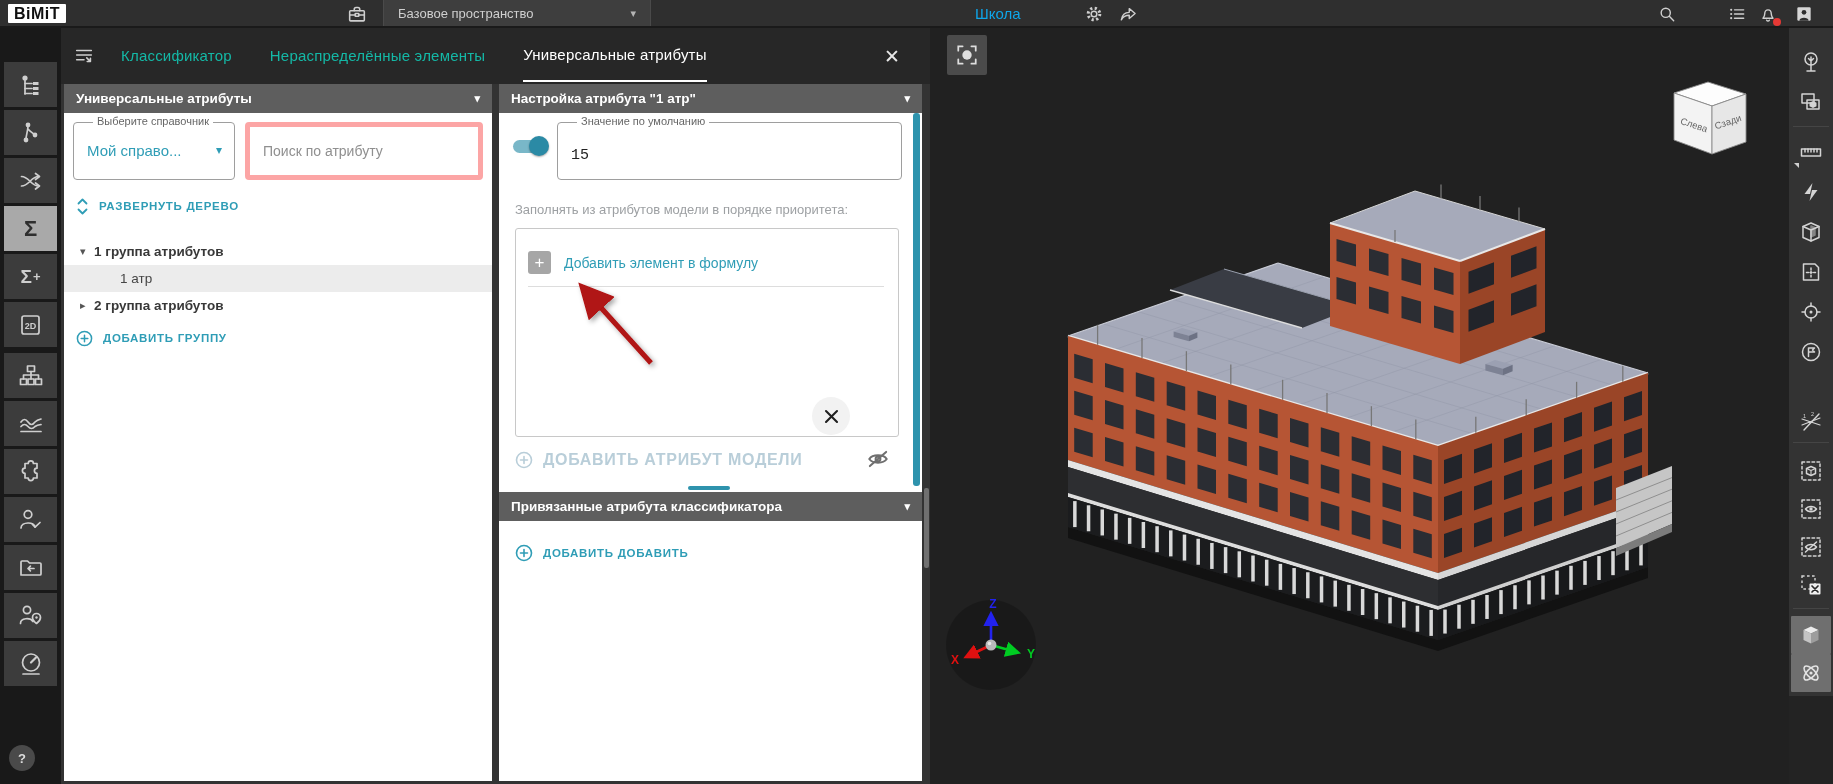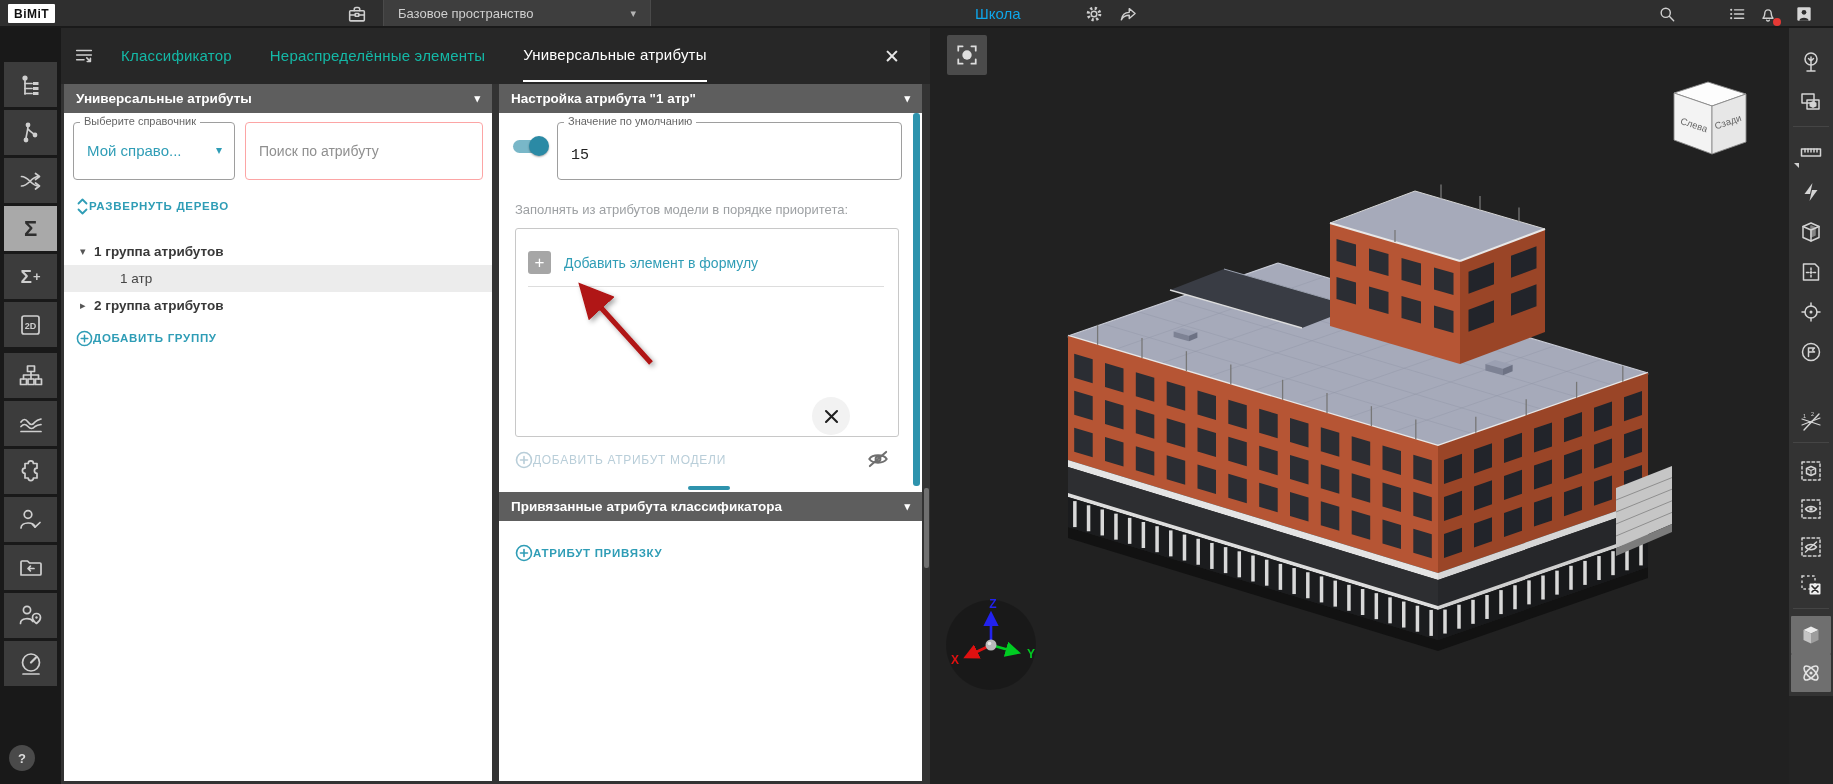--- a/index.html
+++ b/index.html
@@ -5,21 +5,21 @@
   *{box-sizing:border-box;margin:0;padding:0}
   html,body{width:1833px;height:784px;overflow:hidden;background:#232323;
     font-family:"Liberation Sans",sans-serif;-webkit-font-smoothing:antialiased}
   #app{position:relative;width:1833px;height:784px;background:#232323}
   .abs{position:absolute}
 
   
   .topbar{position:absolute;left:0;top:0;width:1833px;height:28px;background:#2f2f2f;
     border-bottom:2px solid #1a1a1a;display:flex;align-items:center}
   .logo{position:absolute;left:8px;top:4px;height:19px;padding:0 6px;background:#fff;color:#101010;
-    font-weight:bold;font-size:12px;letter-spacing:.5px;display:flex;align-items:center;border-radius:1px}
+    font-weight:bold;font-size:16px;letter-spacing:.5px;display:flex;align-items:center;border-radius:1px}
   .tb-ico{position:absolute;top:3px;width:22px;height:22px;display:flex;align-items:center;justify-content:center}
   .workspace{position:absolute;left:383px;top:0;width:268px;height:26px;background:#3e3e3e;
     border-left:1px solid #4a4a4a;border-right:1px solid #4a4a4a;display:flex;align-items:center;
     padding:0 14px;color:#cfcfcf;font-size:13px;justify-content:space-between;cursor:pointer}
   .proj-title{position:absolute;left:975px;top:5px;color:#0ea5e9;font-size:15px}
   .caret{color:#b5b5b5;font-size:11px;line-height:1}
   .reddot{position:absolute;right:-2px;bottom:-1px;width:8px;height:8px;background:#e53935;border-radius:50%}
 
   
   .sidebar{position:absolute;left:0;top:28px;width:61px;height:756px;background:#191919}
@@ -43,30 +43,30 @@
     display:flex;align-items:center;justify-content:center;cursor:pointer}
 
   .subpanel{position:absolute;top:56px;height:697px;background:#fff}
   .subpanel.left{left:3px;width:428px}
   .subpanel.right{left:438px;width:423px}
   .sec-head{position:absolute;left:0;width:100%;height:29px;background:#5e5e5e;color:#fff;
     font-size:13.5px;font-weight:bold;display:flex;align-items:center;padding:0 12px;
     justify-content:space-between;cursor:pointer}
 
   .fieldset{position:absolute;border:1px solid #9e9e9e;border-radius:4px;background:#fff}
-  .fieldset .legend{position:absolute;top:-8px;left:6px;background:#fff;padding:0 4px;
+  .fieldset .legend{position:absolute;top:-8px;left:19px;background:#fff;padding:0 4px;
     font-size:11px;color:#666;white-space:nowrap}
   .ref-value{position:absolute;left:13px;top:19px;font-size:15px;color:#2f9db6;cursor:pointer}
   .ref-caret{position:absolute;right:12px;top:20px;color:#2f9db6;font-size:12px}
-  .search-input{position:absolute;left:181px;top:38px;width:238px;height:58px;border:1px solid #fca5a5;
+  .search-input{position:absolute;left:181px;top:38px;width:238px;height:58px;border:5px solid #fca5a5;
     border-radius:4px;font-size:14px;color:#333;padding:16px 13px;outline:none;font-family:inherit}
   .search-input::placeholder{color:#8f8f8f}
 
   .teal-link{color:#2f9db6;font-size:11.5px;font-weight:bold;letter-spacing:.7px;cursor:pointer}
-  .row-link{position:absolute;display:flex;align-items:center;}
+  .row-link{position:absolute;display:flex;align-items:center;gap:10px}
 
   .tree-row{position:absolute;left:0;width:100%;height:27px;display:flex;align-items:center;cursor:pointer}
   .tree-caret{width:14px;margin-left:16px;color:#555;font-size:11px}
   .tree-label{font-size:13.5px;color:#383838;font-weight:bold}
   .tree-row.child{background:#ececec}
   .tree-row.child .tree-label{font-weight:normal;color:#454545;margin-left:56px}
 
   
   .toggle{position:absolute;left:12px;top:52px;width:38px;height:20px;cursor:pointer}
   .toggle .track{position:absolute;left:2px;top:4px;width:34px;height:13px;border-radius:7px;background:#79b7c8}
@@ -75,21 +75,21 @@
   .defval{position:absolute;left:13px;top:24px;width:300px;border:none;outline:none;font-size:15px;color:#222;
     font-family:Liberation Mono, monospace;background:transparent}
   .hint{position:absolute;left:16px;top:118px;width:392px;font-size:13px;color:#9da0a3}
   .formula-box{position:absolute;left:16px;top:144px;width:384px;height:209px;border:1px solid #c8c8c8;border-radius:3px}
   .plus-btn{position:absolute;left:12px;top:22px;width:23px;height:23px;background:#a6a6a6;border-radius:3px;
     color:#fff;font-size:17px;display:flex;align-items:center;justify-content:center;cursor:pointer}
   .formula-link{position:absolute;left:48px;top:26px;font-size:14px;color:#2f9db6;cursor:pointer}
   .formula-div{position:absolute;left:12px;right:14px;top:57px;height:1px;background:#ddd}
   .xclose{position:absolute;left:296px;top:168px;width:38px;height:38px;border-radius:50%;background:#f2f2f2;
     display:flex;align-items:center;justify-content:center;cursor:pointer}
-  .disabled-link{color:#b9ced9;font-size:12px;font-weight:normal;letter-spacing:.7px}
+  .disabled-link{color:#b9ced9;font-size:16px;font-weight:bold;letter-spacing:.7px}
   .vscroll-teal{position:absolute;left:414px;top:29px;width:7px;height:373px;background:#2e93ad;border-radius:3px}
   .hscroll-teal{position:absolute;left:189px;top:402px;width:42px;height:4px;background:#2e93ad;border-radius:2px}
   .outer-scroll{position:absolute;left:863px;top:460px;width:5px;height:80px;background:#707070;border-radius:2px}
   .arrow-svg{position:absolute;left:0;top:0;width:423px;height:697px;pointer-events:none}
 
   
   .viewport{position:absolute;left:930px;top:28px;width:859px;height:756px;background:#212121;overflow:hidden}
   .fit-btn{position:absolute;left:17px;top:7px;width:40px;height:40px;background:#4b4b4b;border-radius:2px;
     display:flex;align-items:center;justify-content:center;cursor:pointer}
   .scene{position:absolute;left:0;top:0}
@@ -369,21 +369,21 @@
 
       <div class="sec-head" style="top:408px">
         <span>Привязанные атрибута классификатора</span>
         <span class="caret" style="color:#fff">▾</span>
       </div>
       <div class="row-link" style="left:16px;top:458px;height:22px">
         <svg width="18" height="18" viewBox="0 0 18 18">
           <circle cx="9" cy="9" r="7.5" fill="none" stroke="#2f9db6" stroke-width="1.6"></circle>
           <path d="M9 5.5 V12.5 M5.5 9 H12.5" stroke="#2f9db6" stroke-width="1.6" stroke-linecap="round"></path>
         </svg>
-        <span class="teal-link">АТРИБУТ ПРИВЯЗКУ</span>
+        <span class="teal-link">ДОБАВИТЬ ДОБАВИТЬ</span>
       </div>
 
       <svg class="arrow-svg">
         <defs>
           <marker id="arrh" markerWidth="7" markerHeight="7" refX="5" refY="3.5" orient="auto">
             <path d="M0 0 L7 3.5 L0 7 z" fill="#b01212"></path>
           </marker>
           <filter id="ashadow" x="-40%" y="-40%" width="180%" height="180%">
             <feDropShadow dx="2.5" dy="2.5" stdDeviation="2.5" flood-color="#000" flood-opacity="0.35"></feDropShadow>
           </filter>

